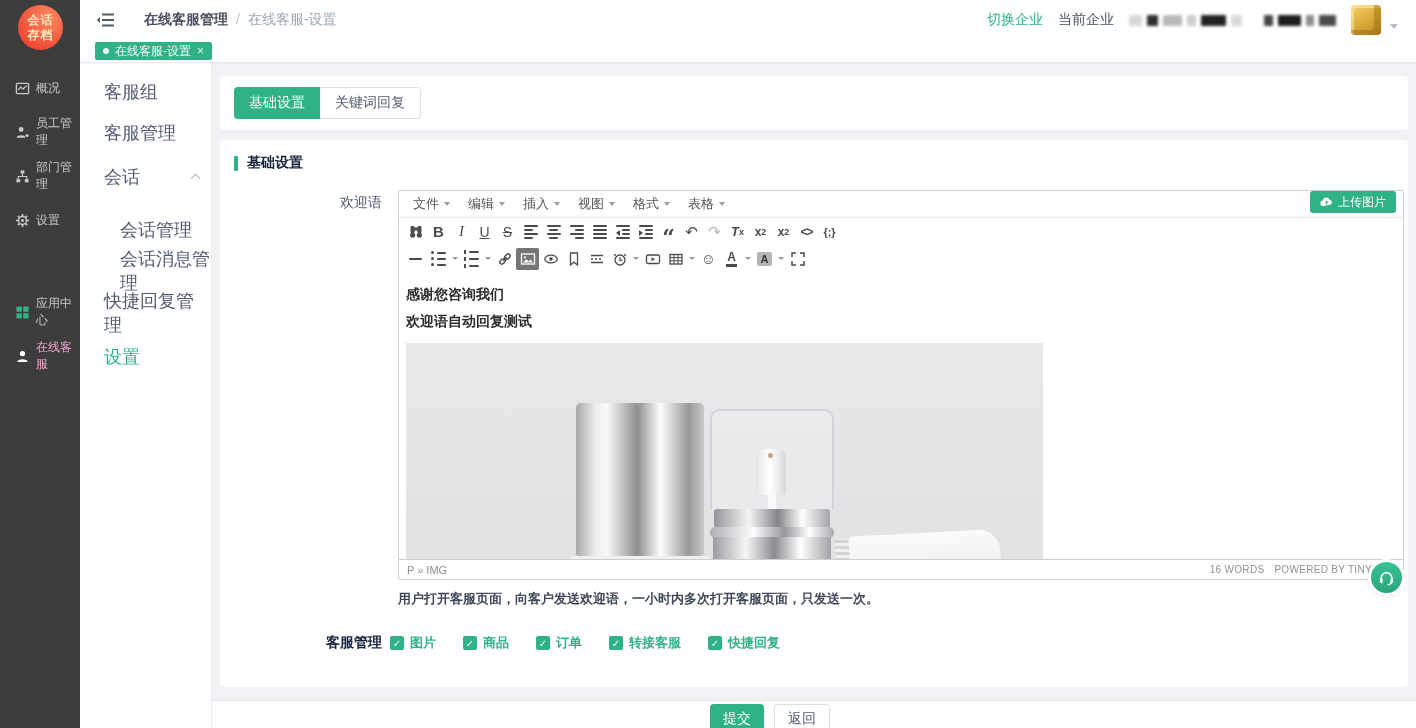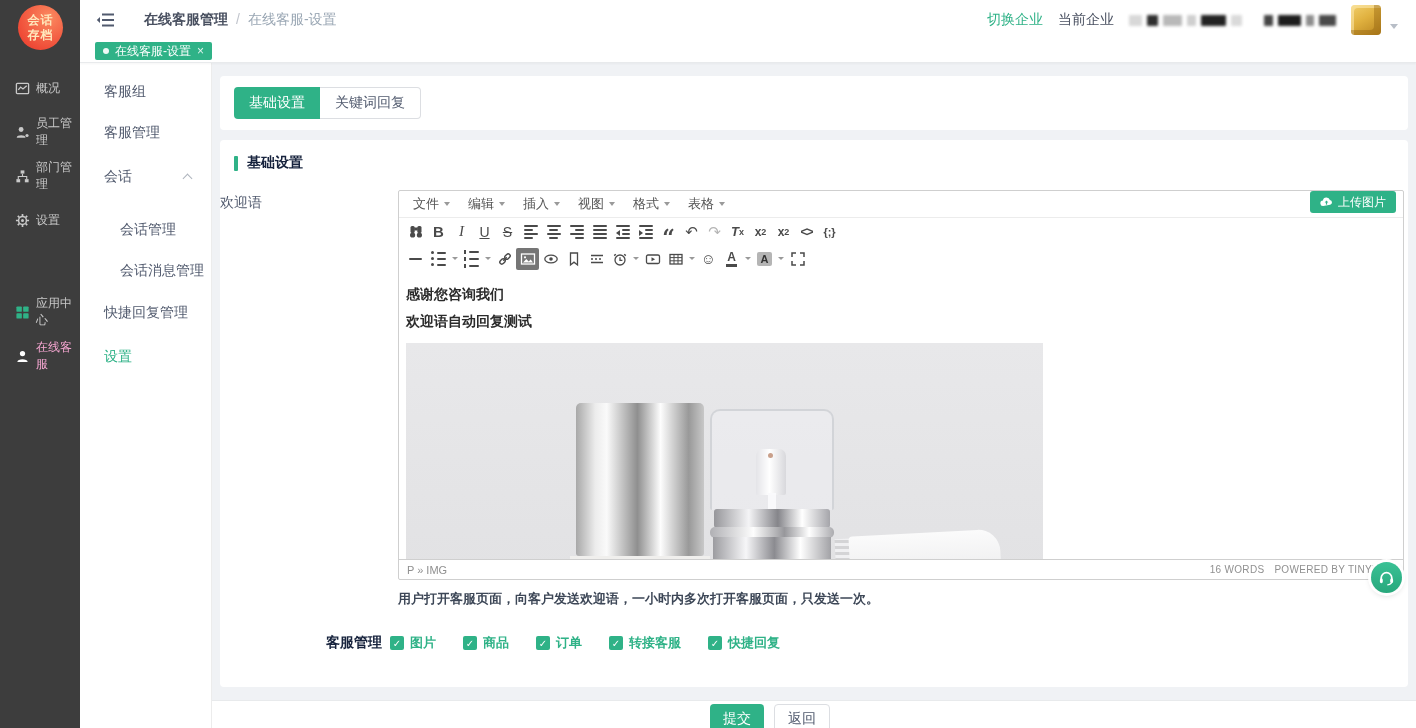--- a/index.html
+++ b/index.html
@@ -44,38 +44,38 @@
             border-bottom:1px solid #e8eaec; box-shadow:0 1px 2px rgba(0,0,0,.04);
             display:flex; align-items:center; padding-left:15px; }
   .tag { background:#2fb287; color:#fff; font-size:12px; height:18px; padding:0 8px; border-radius:2px;
          display:inline-flex; align-items:center; gap:6px; cursor:pointer; }
   .tag-dot { width:6px; height:6px; border-radius:50%; background:rgba(255,255,255,.92); }
   .tag-close { font-size:12px; opacity:.85; cursor:pointer; }
 
   
   .sub-sidebar { position:absolute; left:80px; top:63px; bottom:0; width:132px; background:#fff; z-index:20;
                  border-right:1px solid #ececec; }
-  .sub-item { position:absolute; height:20px; display:flex; align-items:center; font-size:14px;
+  .sub-item { position:absolute; height:20px; display:flex; align-items:center; font-size:18px;
               color:#515a6e; cursor:pointer;justify-content:center; }
   .sub-item.active { color:#2fb287; }
   .chev { width:7px; height:7px; border-top:1.5px solid #aeb4bd; border-left:1.5px solid #aeb4bd;
           transform:rotate(45deg); margin-left:52px; margin-top:3px; }
 
   
   .content { position:absolute; left:212px; top:63px; right:0; bottom:0; background:#f0f2f5; overflow:hidden;padding-left:32px; }
   .card { position:absolute; background:#fff; border-radius:4px; }
   .tabs-card { left:8px; right:8px; top:13px; height:54px; display:flex; align-items:center; padding-left:14px; }
   .tab-btn { height:32px; padding:0 15px; font-size:14px; display:inline-flex; align-items:center; cursor:pointer; }
   .tab-basic { background:#2fb287; color:#fff; border-radius:4px 0 0 4px; }
   .tab-keyword { background:#fff; color:#515a6e; border:1px solid #dcdee2; border-left:none; border-radius:0 4px 4px 0; }
   .form-card { left:8px; right:8px; top:77px; height:547px; }
   .section-head { position:absolute; left:14px; top:14px; display:flex; align-items:center; gap:9px; }
   .section-bar { width:4px; height:15px; background:#2fb287; border-radius:1px; }
   .section-title { font-size:14px; font-weight:bold; color:#17233d; }
-  .welcome-label { position:absolute; left:0; top:54px; width:170px; text-align:left; padding-right:8px;
+  .welcome-label { position:absolute; left:0; top:54px; width:170px; text-align:right; padding-right:8px;
                    font-size:14px; color:#515a6e; }
 
   
   .editor { position:absolute; left:178px; top:50px; width:1006px; height:390px; border:1px solid #cfcfcf;
             border-radius:2px; background:#fff; }
   .mce-menubar { height:27px; display:flex; align-items:center; padding:0 5px; border-bottom:1px solid #ececec; }
   .menu-item { padding:0 9px; font-size:13px; color:#555; display:flex; align-items:center; gap:5px; cursor:pointer; }
   .mcaret { width:0; height:0; border-left:3.5px solid transparent; border-right:3.5px solid transparent;
             border-top:4px solid #9a9a9a; }
   .tb-row { height:27px; display:flex; align-items:center; padding:0 5px; }

